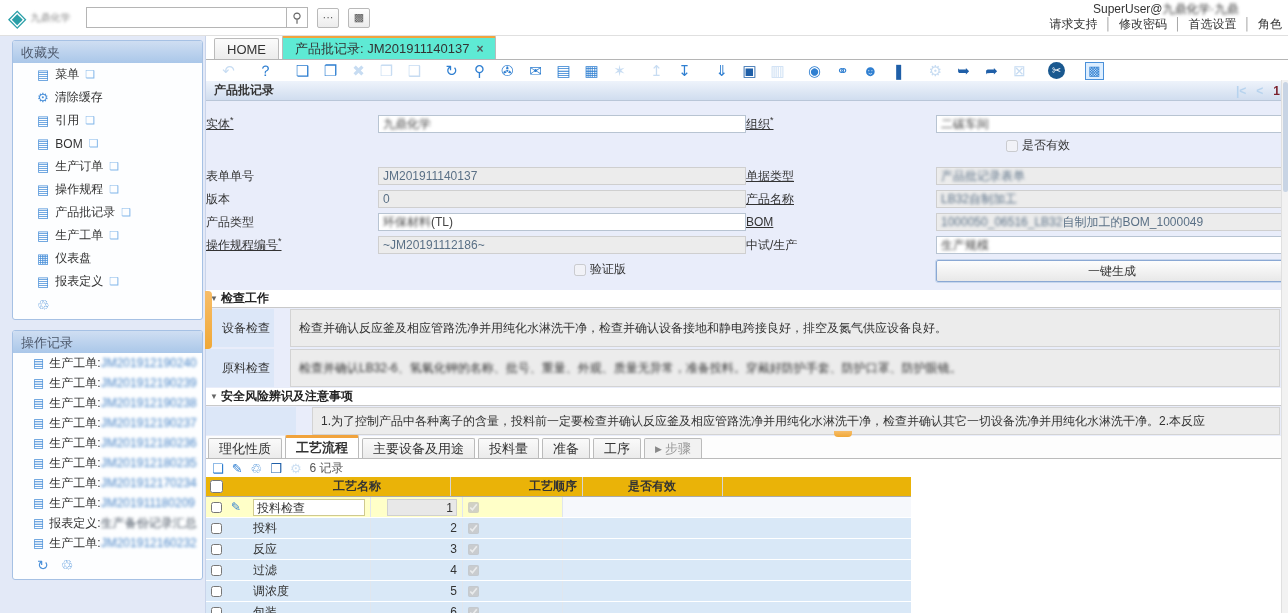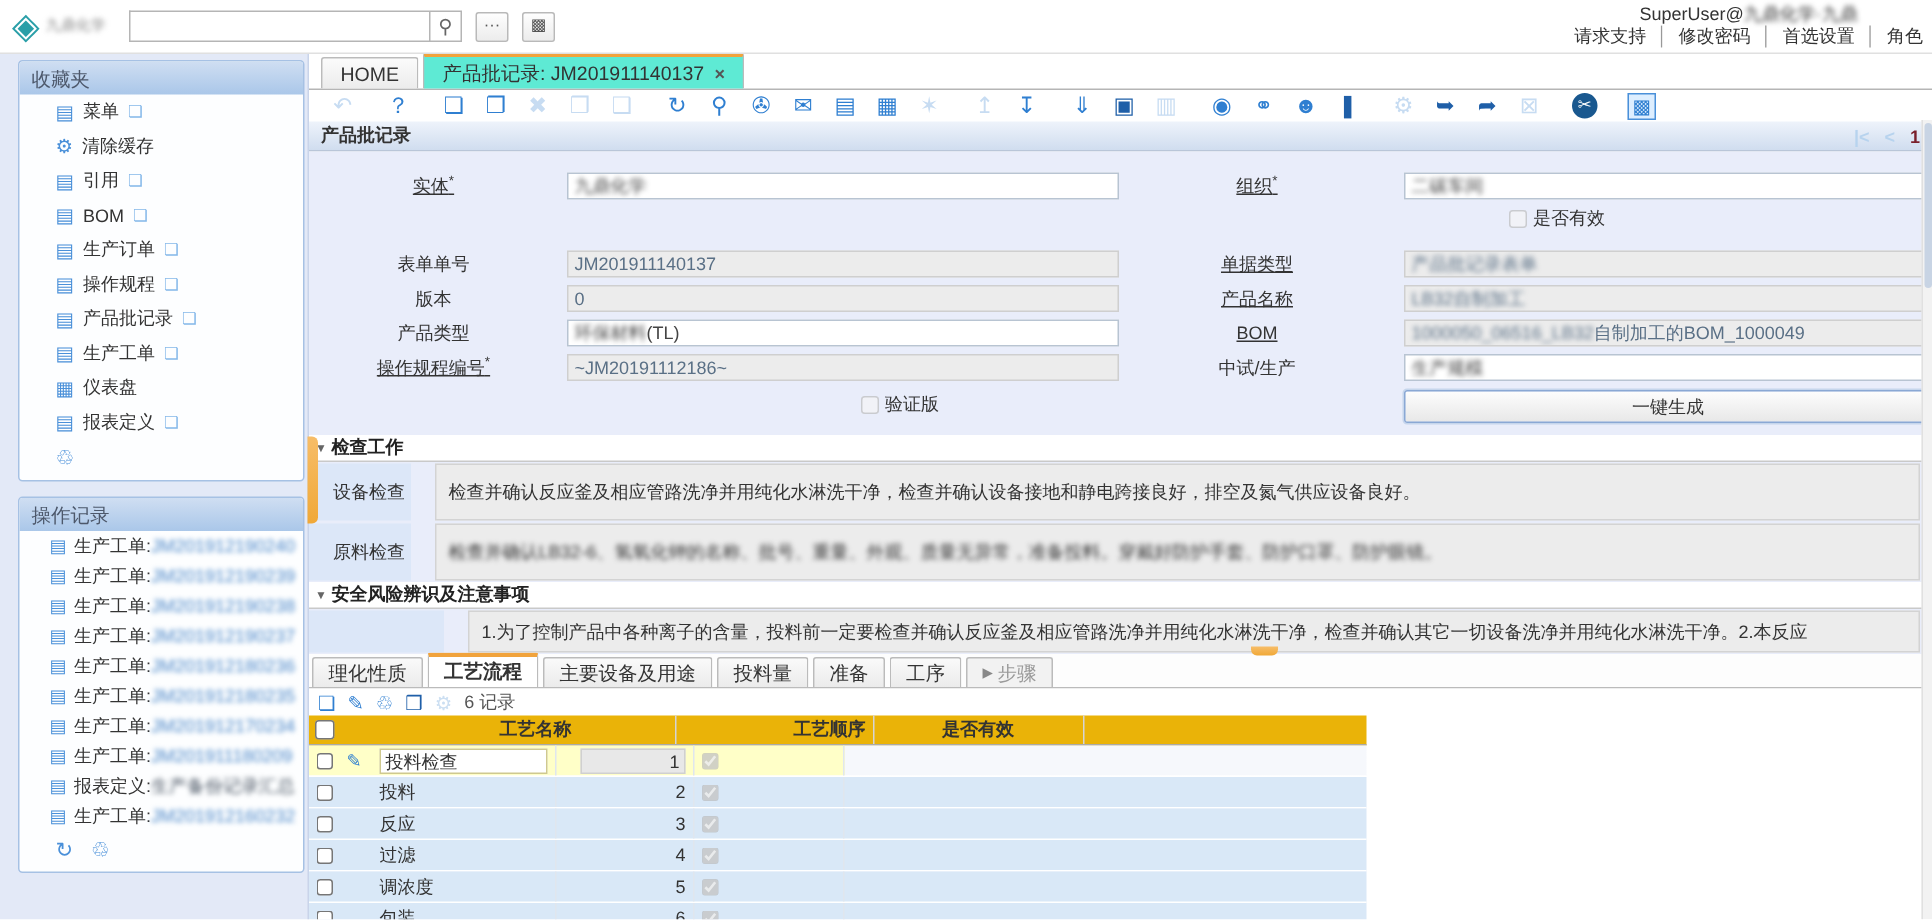--- a/index.html
+++ b/index.html
@@ -62,21 +62,21 @@
   .page-header { height:20px; background:linear-gradient(#eef3fb,#d0ddef); border-bottom:1px solid #b9c6d8; display:flex; align-items:center; padding:0 8px; }
   .page-title { font-weight:bold; font-size:12px; color:#333; }
   .pager { margin-left:auto; display:flex; align-items:center; gap:10px; font-weight:bold; }
   .pager .pgbtn { color:#b7d3ee; font-size:12px; cursor:default; }
   .pager .pgnum { color:#7a1f2b; font-size:12px; }
 
   
   .form-area { background:#e9edfa; padding:14px 8px 8px 0; }
   .form-grid { display:grid; grid-template-columns:540px 1fr; row-gap:5px; }
   .field { display:flex; align-items:center; height:18px; }
-  .field .flabel { width:172px; text-align:center; padding-right:6px; color:#333; white-space:nowrap; flex:none; }
+  .field .flabel { width:172px; text-align:left; padding-right:6px; color:#333; white-space:nowrap; flex:none; }
   .field.rcol .flabel { width:190px; }
   .field .flabel.link-label { text-decoration:underline; cursor:pointer; }
   .field sup { font-size:9px; color:#333; }
   .inp { flex:1; height:18px; border:1px solid #b8c4d2; background:#fff; padding:0 4px; font-size:12px; display:flex; align-items:center; white-space:nowrap; overflow:hidden; color:#444; }
   .inp.readonly { background:#ececec; border-color:#cfcfcf; color:#5a7086; }
   .chk-row { display:flex; align-items:center; height:15px; gap:4px; color:#333; }
   .chk-row input { width:12px; height:12px; }
   .gen-btn { width:352px; height:22px; border:1px solid #8aa8d4; outline:1px solid #c6d6ec; background:linear-gradient(#fdfdfd,#e8e8e8); font-size:12px; color:#333; cursor:pointer; border-radius:2px; }
 
   

